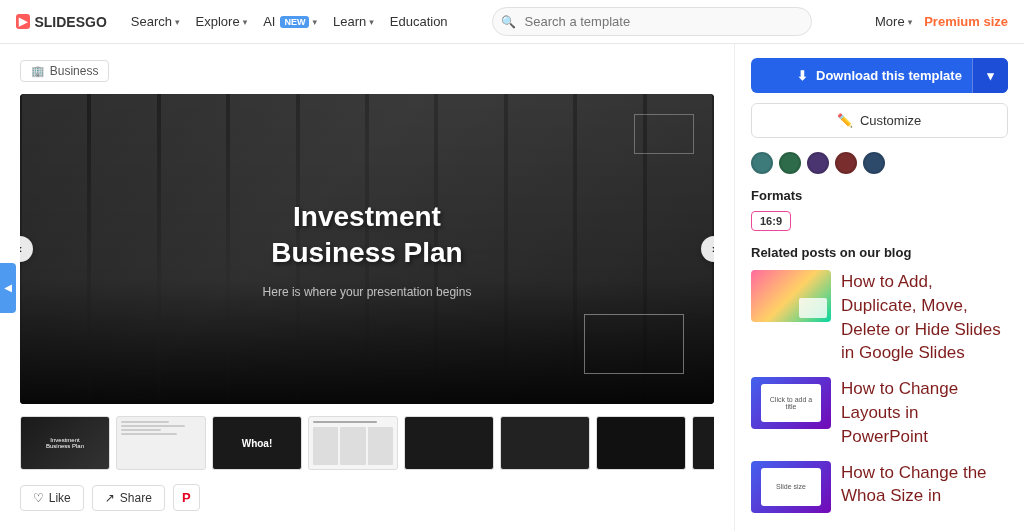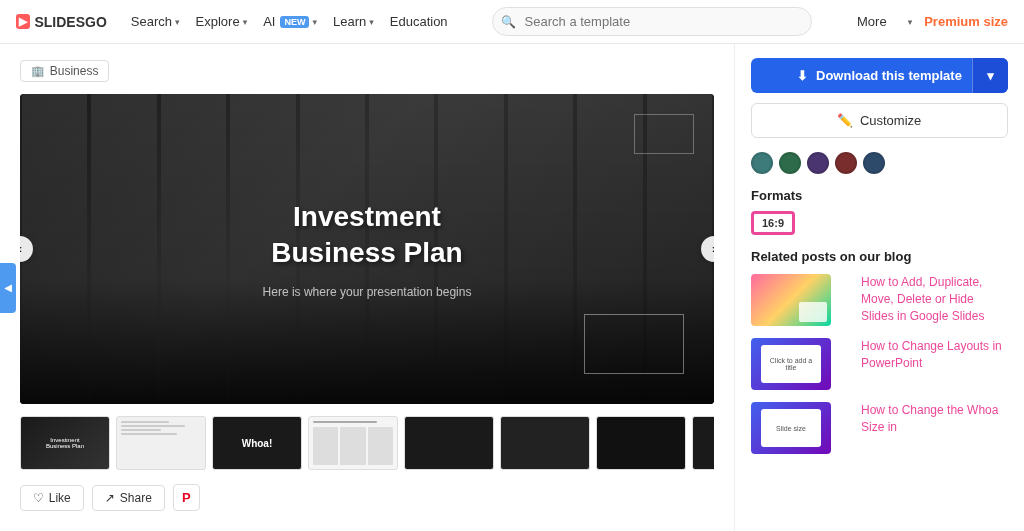--- a/index.html
+++ b/index.html
@@ -11,21 +11,21 @@
     .logo-icon { background: #ff5b5b; color: #fff; border-radius: 3px; padding: 1px 3px; font-size: 11px; font-weight: 700; }
     .nav-items { display: flex; align-items: center; gap: 4px; }
     .nav-item { display: flex; align-items: center; gap: 3px; font-size: 13px; cursor: pointer; padding: 4px 6px; border-radius: 4px; color: #333; }
     .nav-badge { background: #4e9af1; color: #fff; font-size: 9px; font-weight: 700; padding: 1px 4px; border-radius: 3px; margin-left: 2px; }
     .chevron { font-size: 9px; color: #666; }
     .search-bar { flex: 1; max-width: 320px; margin: 0 20px; }
     .search-input { width: 100%; padding: 6px 12px 6px 32px; border: 1px solid #e0e0e0; border-radius: 20px; font-size: 13px; background: #f9f9f9; color: #999; outline: none; }
     .search-wrapper { position: relative; }
     .search-icon-nav { position: absolute; left: 10px; top: 50%; transform: translateY(-50%); color: #999; font-size: 12px; }
     .nav-right { display: flex; align-items: center; gap: 12px; margin-left: auto; }
-    .more-btn { display: flex; align-items: center; gap: 21px; font-size: 13px; cursor: pointer; }
+    .more-btn { display: flex; align-items: center; gap: 3px; font-size: 13px; cursor: pointer; }
     .premium-btn { color: #ff6b35; font-weight: 600; font-size: 13px; cursor: pointer; }
 
     
     .content { display: flex; padding: 0; height: calc(531px - 44px); }
 
     
     .left-panel { flex: 1; padding: 16px 20px; overflow-y: auto; }
     .page-title { font-size: 20px; font-weight: 600; margin-bottom: 10px; color: #222; }
     .tag { display: inline-flex; align-items: center; gap: 5px; border: 1px solid #ddd; border-radius: 4px; padding: 3px 10px; font-size: 12px; color: #555; margin-bottom: 12px; }
     .tag-icon { font-size: 11px; }
@@ -64,29 +64,29 @@
     .right-panel { width: 290px; padding: 14px 16px; border-left: 1px solid #eee; overflow-y: auto; }
     .download-btn { background: #2563eb; color: #fff; border: none; border-radius: 6px; padding: 10px 0; width: 100%; font-size: 13px; font-weight: 600; cursor: pointer; display: flex; align-items: center; justify-content: center; gap: 8px; position: relative; margin-bottom: 10px; }
     .download-btn-arrow { position: absolute; right: 0; top: 0; height: 100%; width: 36px; background: #1d4ed8; border-radius: 0 6px 6px 0; display: flex; align-items: center; justify-content: center; border-left: 1px solid rgba(255,255,255,0.3); }
     .customize-btn { background: #fff; color: #333; border: 1px solid #ddd; border-radius: 6px; padding: 9px 0; width: 100%; font-size: 13px; cursor: pointer; display: flex; align-items: center; justify-content: center; gap: 6px; margin-bottom: 14px; }
 
     .section-title { font-size: 13px; font-weight: 600; color: #222; margin-bottom: 8px; }
     .colors-row { display: flex; gap: 6px; margin-bottom: 14px; }
     .color-dot { width: 22px; height: 22px; border-radius: 50%; cursor: pointer; border: 2px solid rgba(0,0,0,0.1); }
 
     .formats-row { display: flex; gap: 6px; margin-bottom: 14px; }
-    .format-badge { border: 3px solid #ec4899; border-radius: 4px; padding: 3px 8px; font-size: 11px; font-weight: 600; color: #333; }
+    .format-badge { border: 1px solid #ec4899; border-radius: 4px; padding: 3px 8px; font-size: 11px; font-weight: 600; color: #333; }
 
     .blog-section .section-title { margin-bottom: 10px; }
     .blog-post { display: flex; gap: 10px; margin-bottom: 12px; align-items: flex-start; }
     .blog-thumb { width: 80px; height: 52px; border-radius: 4px; flex-shrink: 0; overflow: hidden; }
     .blog-thumb-1 { background: linear-gradient(135deg, #ff6b9d, #ffd166, #06d6a0); }
     .blog-thumb-2 { background: linear-gradient(135deg, #4361ee, #7209b7); display: flex; align-items: center; justify-content: center; }
     .blog-thumb-inner { background: #fff; width: 60px; height: 38px; border-radius: 3px; display: flex; align-items: center; justify-content: center; font-size: 8px; text-align: center; padding: 4px; }
-    .blog-title { font-size: 12px; color: #ec4899; line-height: 1.4; font-weight: 500; margin-left: 20px; }
+    .blog-title { font-size: 17px; color: #7f1d1d; line-height: 1.4; font-weight: 500; }
 
     
     .side-hint { position: absolute; left: 0; top: 50%; transform: translateY(-50%); background: #4e9af1; color: #fff; width: 16px; height: 50px; border-radius: 0 4px 4px 0; display: flex; align-items: center; justify-content: center; cursor: pointer; font-size: 10px; }
   </style>
 </head>
 <body>
 
 <nav class="navbar">
   <div class="logo">
     <span class="logo-icon">▶</span>

